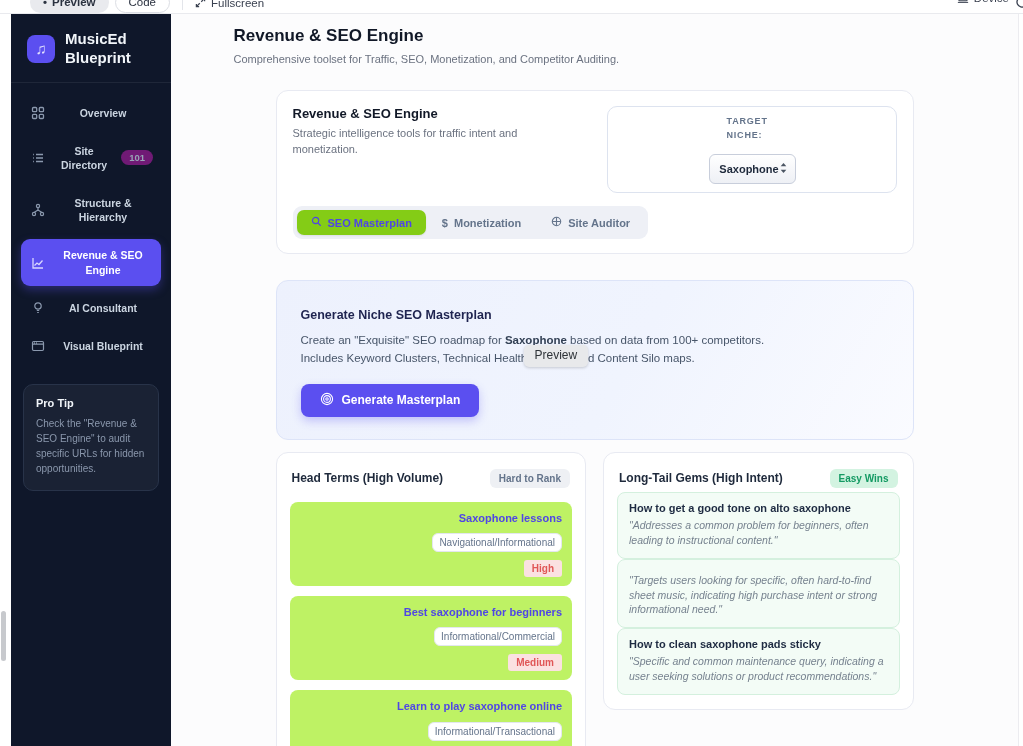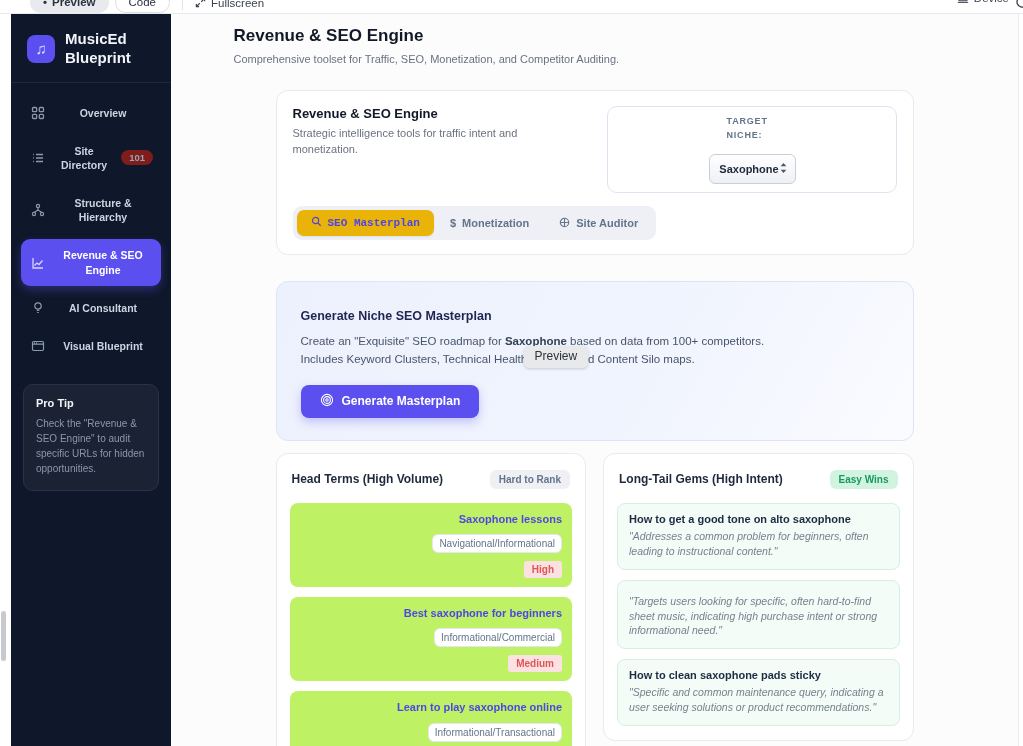--- a/index.html
+++ b/index.html
@@ -35,21 +35,21 @@
   .logo-badge { width:28px; height:28px; border-radius:8px; background:#5b4ff0; color:#e4e3ff;
     display:flex; align-items:center; justify-content:center; font-size:15px; flex:0 0 28px; }
   .logo-text { font-size:15px; font-weight:700; line-height:1.25; color:#f1f5f9; width:64px; }
   .nav { padding:14px 10px 0 10px; display:flex; flex-direction:column; gap:6px; }
   .nav-item { display:flex; align-items:center; gap:6px; padding:9px 8px; border-radius:9px;
     font-size:10.5px; font-weight:600; color:#cbd5e1; cursor:pointer; }
   .nav-item .nico { width:18px; flex:0 0 18px; color:#8b99ae; display:flex; justify-content:center; }
   .nav-item .nlabel { flex:1; text-align:center; line-height:1.35; }
   .nav-item.active { background:#5b4ff0; color:#ffffff; box-shadow:0 4px 10px rgba(91,79,240,.35); }
   .nav-item.active .nico { color:#d9d6ff; }
-  .count-badge { background:#7f1d1d; color:#98a4b6; font-size:9.5px; font-weight:700;
+  .count-badge { background:#701a75; color:#98a4b6; font-size:9.5px; font-weight:700;
     border-radius:999px; padding:2px 8px; }
   .pro-tip { margin:22px 12px 0 12px; background:#1a2234; border:1px solid #283349;
     border-radius:10px; padding:12px 12px 14px 12px; }
   .pro-tip h4 { font-size:11px; color:#f1f5f9; margin-bottom:7px; }
   .pro-tip p { font-size:10px; line-height:1.5; color:#8a97ac; }
 
   
   .main { flex:1; background:#fcfcfd; overflow:hidden; }
   .right-rail { flex:0 0 5px; background:#fff; border-left:1px solid #ececf0; }
   .content { width:722px; margin:0 auto; padding-top:12px; }
@@ -66,21 +66,21 @@
   .niche-group { display:flex; align-items:center; gap:12px; border:1px solid #dde3ef;
     border-radius:10px; padding:8px 10px 8px 12px; background:#fff; width:290px;flex-direction:column; }
   .niche-label { font-size:9px; font-weight:700; letter-spacing:.09em; color:#64748b; width:52px; line-height:1.5; }
   .niche-select { flex:1; display:flex; align-items:center; justify-content:space-between;
     background:linear-gradient(#ffffff,#eef0f5); border:1px solid #c8cedb; border-radius:6px;
     padding:5px 7px 5px 9px; cursor:pointer; }
   .niche-value { font-size:11px; font-weight:700; color:#1e293b; }
   .tabs { margin-top:13px; display:inline-flex; gap:2px; background:#eef0f6; border-radius:9px; padding:4px; }
   .tab { display:flex; align-items:center; gap:6px; font-size:11px; font-weight:700; color:#64748b;
     padding:6px 14px; border-radius:7px; cursor:pointer; }
-  .tab.active { background:#eab308; color:#4f46e5; box-shadow:0 1px 2px rgba(15,23,42,.08);font-family:Liberation Mono, monospace; }
+  .tab.active { background:#84cc16; color:#4f46e5; box-shadow:0 1px 2px rgba(15,23,42,.08); }
   .tab .dollar { font-size:11px; font-weight:700; }
 
   
   .gen-card { margin-top:26px; border:1px solid #dde4f8; border-radius:12px;
     background:linear-gradient(120deg,#edf1fd 0%,#f0f4fe 55%,#fafbff 100%);
     padding:27px 24px 22px 24px; position:relative; }
   .gen-title { font-size:12.5px; font-weight:700; color:#1f2450; }
   .gen-desc { font-size:11.5px; color:#475569; line-height:1.6; margin-top:9px; max-width:500px; }
   .gen-desc b { color:#334155; }
   .gen-btn { margin-top:16px; display:inline-flex; align-items:center; gap:8px; background:#5b4ff0;
@@ -102,21 +102,21 @@
   .badge-green { background:#d3f3e1; color:#149a63; font-size:10px; font-weight:700; border-radius:6px; padding:4px 9px; }
 
   .krow { margin-top:10px; background:#bef264; border-radius:8px; padding:9px 10px;
     display:flex; align-items:flex-end; gap:8px;flex-direction:column; }
   .kname { flex:1; min-width:0; font-size:11px; font-weight:700; color:#4f46e5; line-height:1.3; cursor:pointer; }
   .ktag { background:#fff; border:1px solid #e3e7ef; border-radius:6px; color:#64748b;
     font-size:10px; padding:3px 6px; white-space:nowrap; }
   .kbadge { border-radius:3px; font-size:10px; font-weight:700; padding:3px 8px; white-space:nowrap;
     background:#fbe1e1; color:#e05656; }
 
-  .gem { margin-top:10px; background:#f3fcf6; border:1px solid #d4f0de; border-radius:8px; padding:9px 11px 10px 11px; }
+  .gem { margin-top:0; background:#f3fcf6; border:1px solid #d4f0de; border-radius:8px; padding:9px 11px 10px 11px; }
   .gem-title { font-size:11px; font-weight:700; color:#1e2b42; }
   .gem-quote { margin-top:4px; font-size:10.5px; font-style:italic; color:#76828f; line-height:1.42; }
 </style>
 </head>
 <body>
 
 <div class="topbar">
   <div class="topbar-left">
     <div class="pill active">
       <span>•</span>

